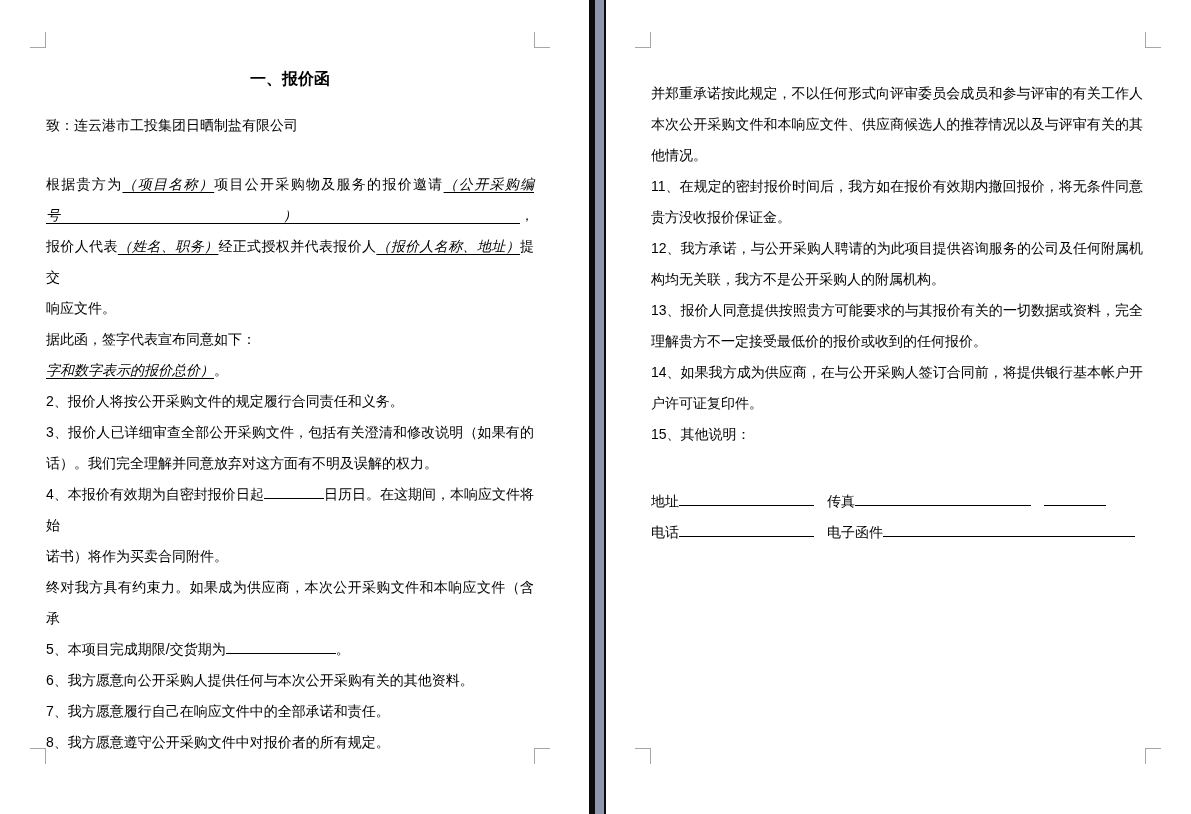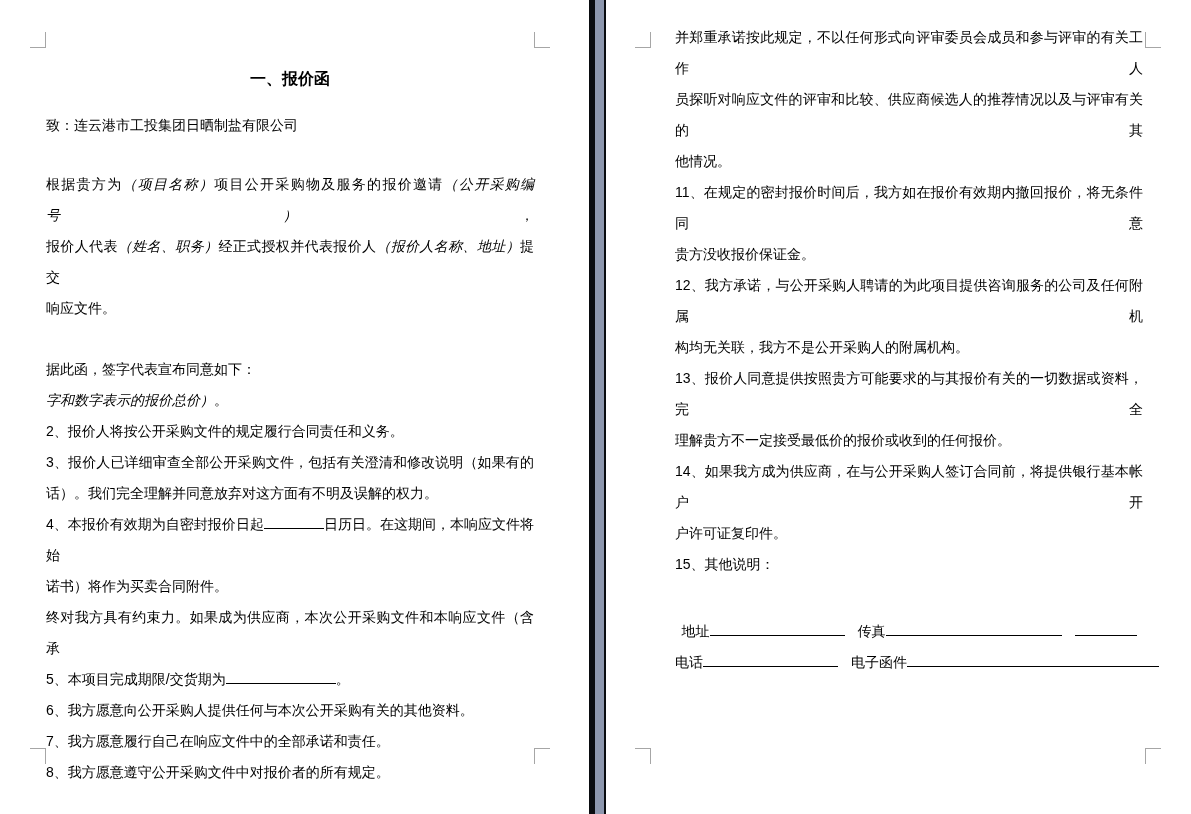--- a/index.html
+++ b/index.html
@@ -29,43 +29,44 @@
   .page-left .m-tr { left: 534px; top: 32px; }
   .page-left .m-bl { left: 30px;  top: 748px; }
   .page-left .m-br { left: 534px; top: 748px; }
   .page-right .m-tl { left: 29px;  top: 32px; }
   .page-right .m-tr { left: 539px; top: 32px; }
   .page-right .m-bl { left: 29px;  top: 748px; }
   .page-right .m-br { left: 539px; top: 748px; }
 
   .content { position: relative; font-size: 14px; }
   .page-left  .content { padding: 0 55px 0 46px; }
-  .page-right .content { padding: 22px 48px 0 45px; margin-left: 24px; }
+  .page-right .content { padding: 78px 48px 0 45px; }
 
   .doc-title {
     margin-top: 66px;
     line-height: 26px;
     text-align: center;
     font-weight: bold;
     font-size: 16px;
   }
   .to-line { margin-top: 18px; line-height: 31px; }
 
   .paras { }
   .page-left .paras { margin-top: 28px; }
   .para { margin: 0; }
-  .para.gap { margin-top: 30px; }
-  .para.addr-gap { margin-top: 36px; text-align: center; }
+  .para.gap { }
+  .para.addr-gap { margin-top: 36px; }
 
   .ln { line-height: 31px; white-space: nowrap; }
   .ln.j { text-align: justify; text-align-last: justify; white-space: normal; }
 
   .ph {
     font-family: "Liberation Serif", serif;
     font-style: italic;
+    text-decoration: underline;
     text-underline-offset: 3px;
   }
   .blank {
     display: inline-block;
     height: 15px;
     border-bottom: 1px solid #000;
     vertical-align: baseline;
   }
   .sp { display: inline-block; height: 1px; }
 </style>
@@ -122,21 +123,21 @@
 
 <div class="page page-right">
   <div class="mark m-tl"></div>
   <div class="mark m-tr"></div>
   <div class="mark m-bl"></div>
   <div class="mark m-br"></div>
   <div class="content">
     <div class="paras">
         <div class="para">
           <div class="ln j"><span>并郑重承诺按此规定，不以任何形式向评审委员会成员和参与评审的有关工作人</span></div>
-          <div class="ln j"><span>员探听对响应文件的评审和比较、供应商候选人的推荐情况以及与评审有关的其</span></div>
+          <div class="ln j"><span>本次公开采购文件和本响应文件、供应商候选人的推荐情况以及与评审有关的其</span></div>
           <div class="ln"><span>他情况。</span></div>
         </div>
         <div class="para">
           <div class="ln j"><span>11、在规定的密封报价时间后，我方如在报价有效期内撤回报价，将无条件同意</span></div>
           <div class="ln"><span>贵方没收报价保证金。</span></div>
         </div>
         <div class="para">
           <div class="ln j"><span>12、我方承诺，与公开采购人聘请的为此项目提供咨询服务的公司及任何附属机</span></div>
           <div class="ln"><span>构均无关联，我方不是公开采购人的附属机构。</span></div>
         </div>

